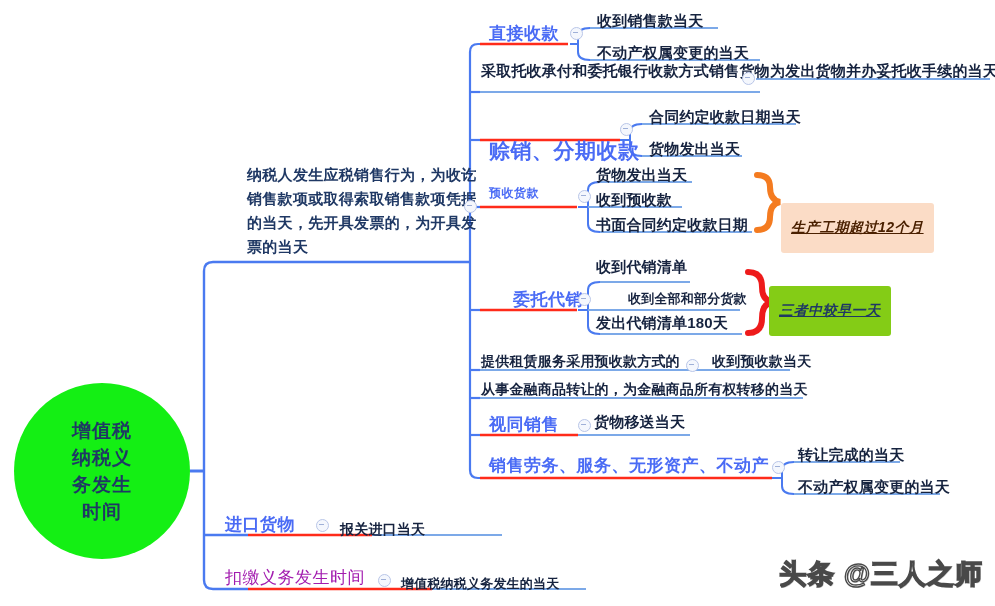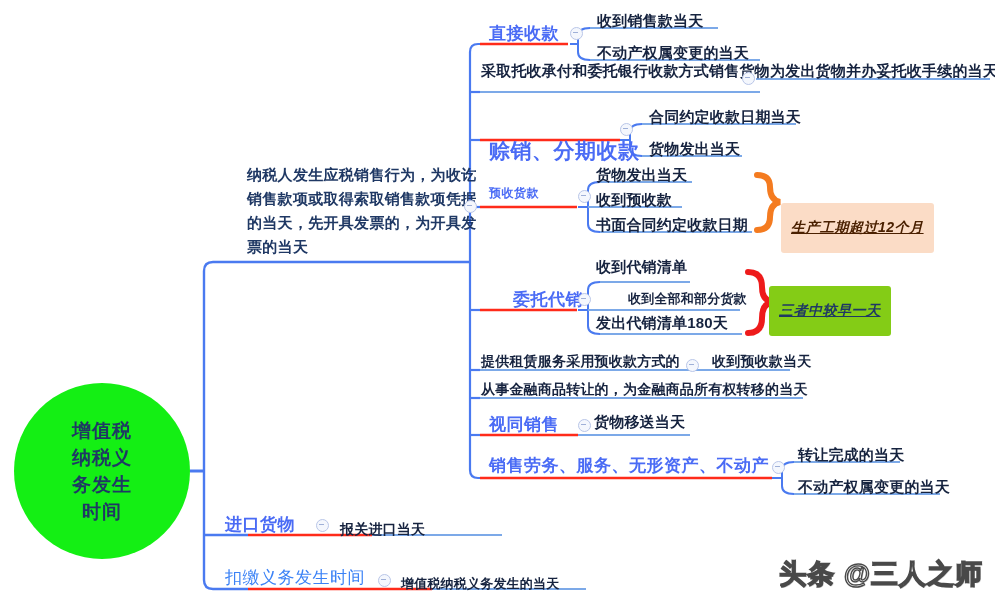--- a/index.html
+++ b/index.html
@@ -227,19 +227,19 @@
 
   <div class="topic" style="left:489px;top:454px;font-size:17px;">销售劳务、服务、无形资产、不动产</div>
   <div class="collapse" style="left:772px;top:461px;"></div>
   <div class="leaf" style="left:798px;top:446px;font-size:15px;">转让完成的当天</div>
   <div class="leaf" style="left:798px;top:478px;font-size:15px;">不动产权属变更的当天</div>
 
   <div class="topic" style="left:225px;top:513px;font-size:17px;">进口货物</div>
   <div class="collapse" style="left:316px;top:519px;"></div>
   <div class="leaf" style="left:340px;top:521px;font-size:14px;">报关进口当天</div>
 
-  <div class="topic grey" style="left:225px;top:566px;font-size:17px;color:#3b82f6;font-weight:normal;">扣缴义务发生时间</div>
+  <div class="topic grey" style="left:225px;top:566px;font-size:17px;color:#a21caf;font-weight:normal;">扣缴义务发生时间</div>
   <div class="collapse" style="left:378px;top:574px;"></div>
   <div class="leaf" style="left:401px;top:575px;font-size:13px;">增值税纳税义务发生的当天</div>
 
   <div class="watermark">头条 @三人之师</div>
 
 </div>
 
 </body></html>

